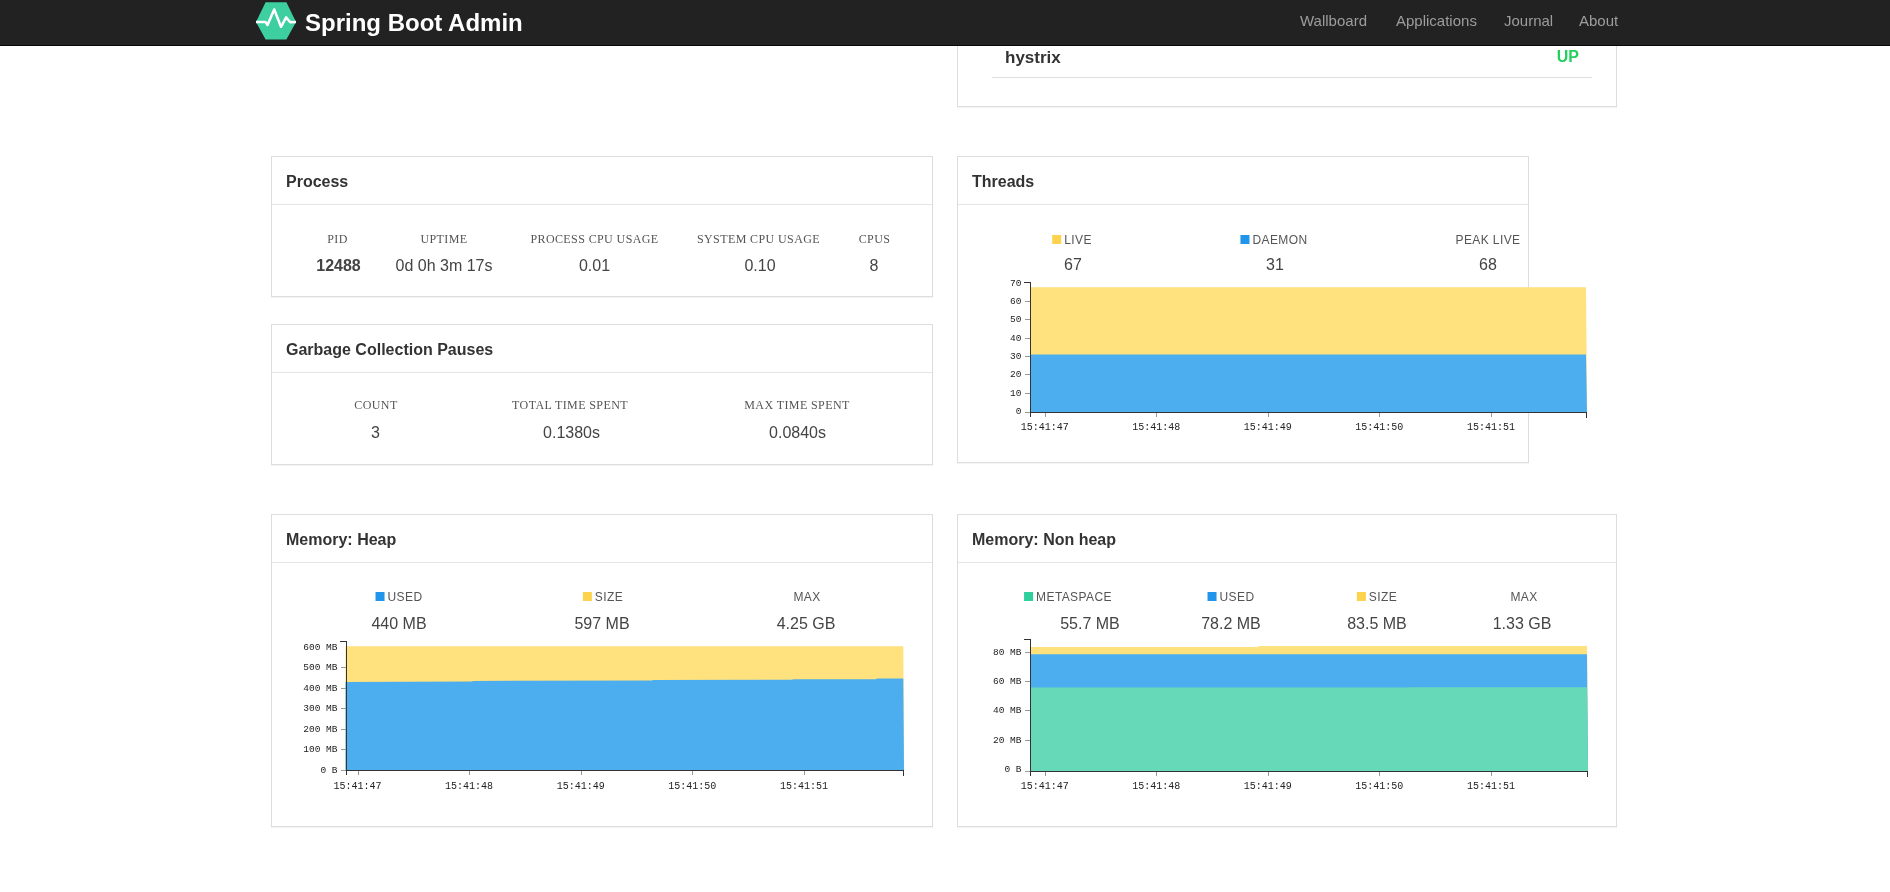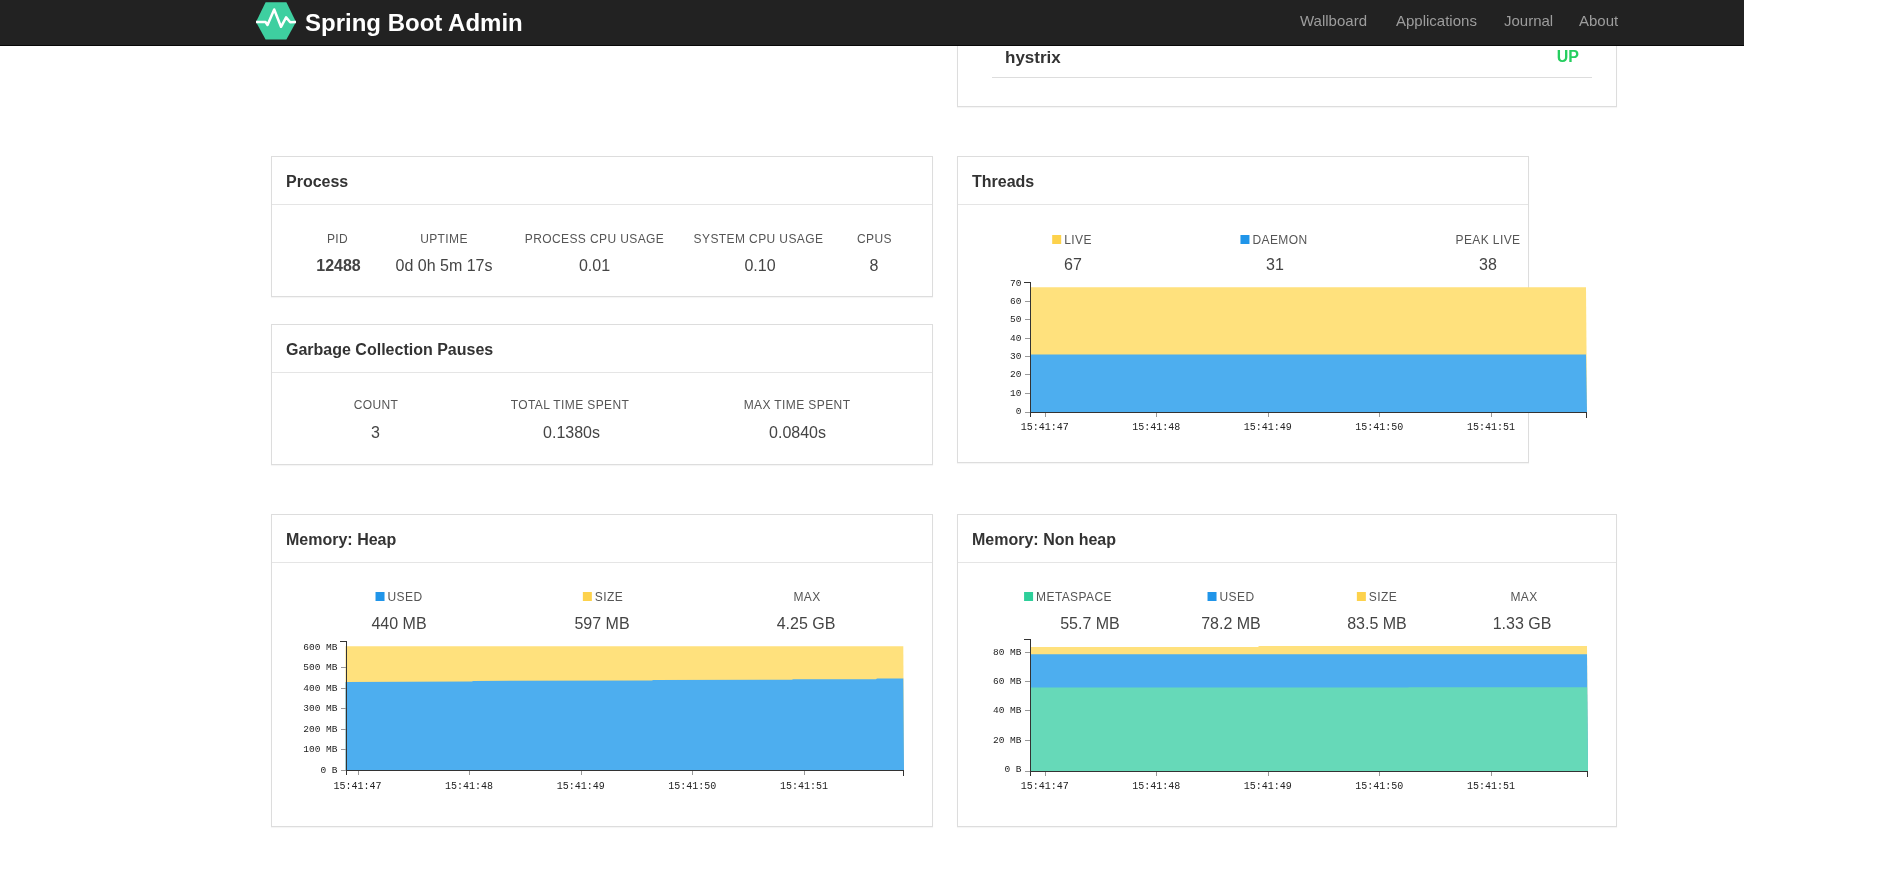--- a/index.html
+++ b/index.html
@@ -5,27 +5,27 @@
 * { margin:0; padding:0; box-sizing:border-box; }
 html,body { width:1890px; height:892px; overflow:hidden; background:#fff;
   font-family:"Liberation Sans", sans-serif; }
 #page { position:relative; width:1890px; height:892px; }
 .card { position:absolute; background:#fff; border:1px solid #ddd;
   box-shadow:0 1px 1px rgba(0,0,0,.04); }
 .card h2 { position:absolute; left:14px; top:16px; font-size:16px;
   font-weight:bold; color:#333; }
 .hsep { position:absolute; left:0; right:0; top:47px; height:1px; background:#e5e5e5; }
 .lbl { position:absolute; transform:translateX(-50%); font-size:12px;
-  color:#555; letter-spacing:0.4px; white-space:nowrap; }
+  color:#555; letter-spacing:0.4px; white-space:nowrap;font-family:Liberation Serif, serif; }
 .val { position:absolute; transform:translateX(-50%); font-size:16px;
   color:#444; white-space:nowrap; }
 .sq { display:inline-block; width:9px; height:9px; margin-right:3px; }
 .leg { position:absolute; transform:translateX(-50%); font-size:12px;
   color:#555; letter-spacing:0.4px; white-space:nowrap; }
-#navbar { position:absolute; left:0; top:0; width:1744px; height:46px;
+#navbar { position:absolute; left:0; top:0; width:1890px; height:46px;
   background:#222; border-bottom:1px solid #080808; z-index:50; }
 #brand { position:absolute; left:256px; top:1px; }
 #brandtxt { position:absolute; left:305px; top:9px; font-size:24px;
   font-weight:bold; color:#fff; white-space:nowrap; }
 .navlink { position:absolute; top:12px; font-size:15px; color:#9d9d9d; }
 svg text { font-family:"Liberation Mono", monospace; fill:#222; }
 </style>
 </head>
 <body>
 <div id="page">
@@ -52,21 +52,21 @@
 
 <div class="card" style="left:271px; top:156px; width:662px; height:141px;padding-left:35px;">
   <h2>Process</h2>
   <div class="hsep"></div>
   <div class="lbl" style="left:65.5px; top:75px;">PID</div>
   <div class="lbl" style="left:172px; top:75px;">UPTIME</div>
   <div class="lbl" style="left:322.5px; top:75px;">PROCESS CPU USAGE</div>
   <div class="lbl" style="left:486.5px; top:75px;">SYSTEM CPU USAGE</div>
   <div class="lbl" style="left:602.5px; top:75px;">CPUS</div>
   <div class="val" style="left:66.5px; top:100px;font-weight:bold;">12488</div>
-  <div class="val" style="left:172px; top:100px;">0d 0h 5m 17s</div>
+  <div class="val" style="left:172px; top:100px;">0d 0h 3m 17s</div>
   <div class="val" style="left:322.5px; top:100px;">0.01</div>
   <div class="val" style="left:488px; top:100px;">0.10</div>
   <div class="val" style="left:602px; top:100px;">8</div>
 </div>
 
 <div class="card" style="left:271px; top:324px; width:662px; height:141px;">
   <h2>Garbage Collection Pauses</h2>
   <div class="hsep"></div>
   <div class="lbl" style="left:104px; top:73px;">COUNT</div>
   <div class="lbl" style="left:298px; top:73px;">TOTAL TIME SPENT</div>
@@ -77,21 +77,21 @@
 </div>
 
 <div class="card" style="left:957px; top:156px; width:572px; height:307px;">
   <h2>Threads</h2>
   <div class="hsep"></div>
   <div class="leg" style="left:114px; top:76px;"><span class="sq" style="background:#fdd24c;"></span>LIVE</div>
   <div class="leg" style="left:316px; top:76px;"><span class="sq" style="background:#2095e9;"></span>DAEMON</div>
   <div class="leg" style="left:530px; top:76px;">PEAK LIVE</div>
   <div class="val" style="left:115px; top:99px;">67</div>
   <div class="val" style="left:317px; top:99px;">31</div>
-  <div class="val" style="left:530px; top:99px;">38</div>
+  <div class="val" style="left:530px; top:99px;">68</div>
   <div style="position:absolute; left:0; top:0;">
 <svg width="658" height="306" viewBox="0 0 658 306">
 <polygon fill="#ffe17d" points="72.3,255.0 72.3,130.3 628.0,130.3 629.0,255.0"></polygon>
 <polygon fill="#4daeef" points="72.3,255.0 72.3,197.4 628.0,197.4 629.0,255.0"></polygon>
 <g shape-rendering="crispEdges">
 <line x1="66.5" y1="236.5" x2="72.5" y2="236.5" stroke="#999" stroke-width="1"></line>
 <line x1="66.5" y1="217.5" x2="72.5" y2="217.5" stroke="#999" stroke-width="1"></line>
 <line x1="66.5" y1="199.5" x2="72.5" y2="199.5" stroke="#999" stroke-width="1"></line>
 <line x1="66.5" y1="181.5" x2="72.5" y2="181.5" stroke="#999" stroke-width="1"></line>
 <line x1="66.5" y1="162.5" x2="72.5" y2="162.5" stroke="#999" stroke-width="1"></line>

